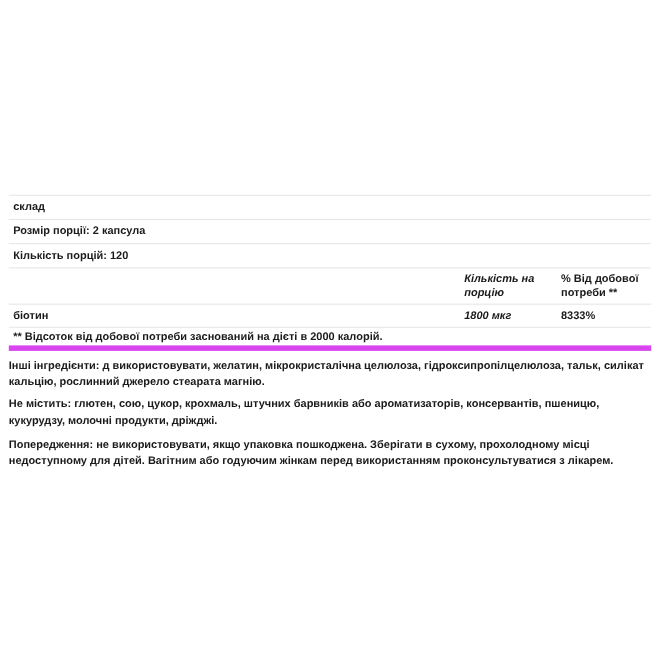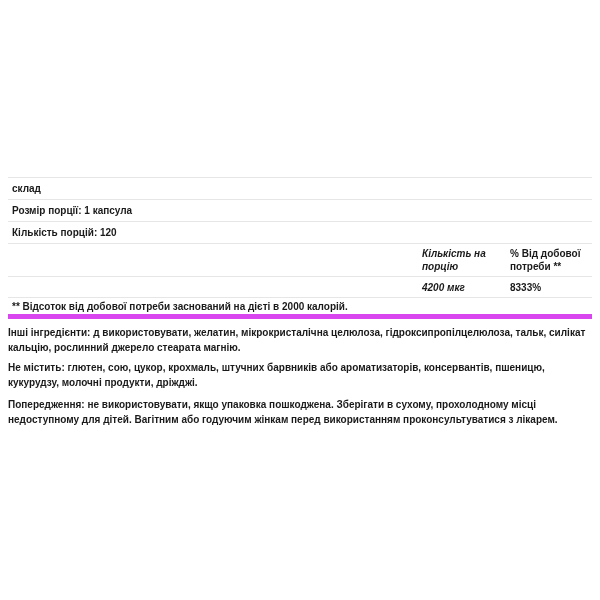--- a/index.html
+++ b/index.html
@@ -34,32 +34,33 @@
     .p3 { top: 397px; }
   </style>
 </head>
 <body>
 
 <div class="panel">
   <div class="row simple">
     <span>склад</span>
   </div>
   <div class="row simple">
-    <span>Розмір порції: 1 капсула</span>
+    <span>Розмір порції: 2 капсула</span>
   </div>
   <div class="row simple">
     <span>Кількість порцій: 120</span>
   </div>
   <div class="row head">
     <span class="col-name"></span>
     <span class="col-amt">Кількість на порцію</span>
     <span class="col-dv">% Від добової потреби **</span>
   </div>
   <div class="row nutrient">
-    <span class="col-amt">4200 мкг</span>
+    <span class="col-name">біотин</span>
+    <span class="col-amt">1800 мкг</span>
     <span class="col-dv">8333%</span>
   </div>
   <div class="row footnote">
     <span>** Відсоток від добової потреби заснований на дієті в 2000 калорій.</span>
   </div>
 </div>
 
 <div class="para p1">Інші інгредієнти: д використовувати, желатин, мікрокристалічна целюлоза, гідроксипропілцелюлоза, тальк, силікат кальцію, рослинний джерело стеарата магнію.</div>
 <div class="para p2">Не містить: глютен, сою, цукор, крохмаль, штучних барвників або ароматизаторів, консервантів, пшеницю, кукурудзу, молочні продукти, дріжджі.</div>
 <div class="para p3">Попередження: не використовувати, якщо упаковка пошкоджена. Зберігати в сухому, прохолодному місці недоступному для дітей. Вагітним або годуючим жінкам перед використанням проконсультуватися з лікарем.</div>

